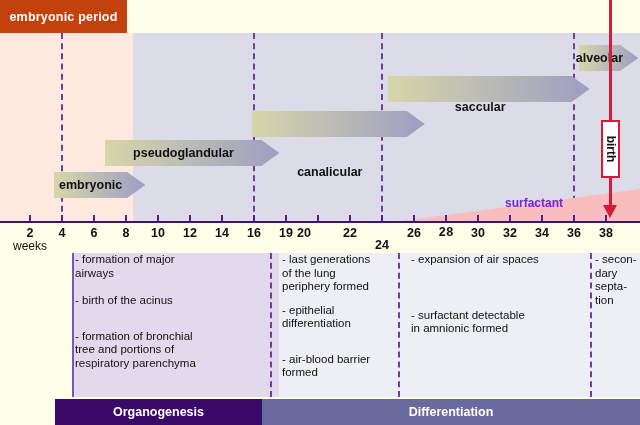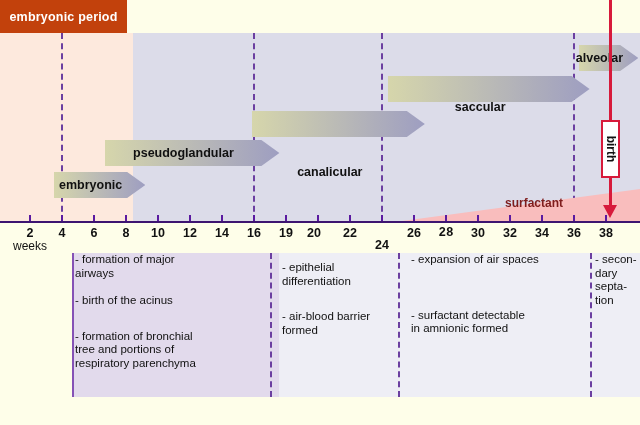--- a/index.html
+++ b/index.html
@@ -18,21 +18,21 @@
   #period-fetal{left:133px;width:507px;background:#a3a3c2;}
 
   
   #plot{position:absolute;left:0;top:33px;width:640px;height:189px;}
   #plot-bg-embryonic{position:absolute;left:0;top:0;width:133px;height:189px;background:#fde9dd;}
   #plot-bg-fetal{position:absolute;left:133px;top:0;width:507px;height:189px;background:#dcdce9;}
 
   
   #surfactant-wedge{position:absolute;left:402px;top:189px;width:238px;height:33px;overflow:hidden;}
   #surfactant-wedge svg{display:block;}
-  #surfactant-label{position:absolute;left:505px;top:196px;font-size:12px;font-weight:bold;color:#7f1d1d;}
+  #surfactant-label{position:absolute;left:505px;top:196px;font-size:12px;font-weight:bold;color:#6d28d9;}
 
   
   .arrow{position:absolute;height:26px;}
   .arrow svg{display:block;}
   .arrow-label{position:absolute;top:0;height:26px;line-height:26px;
                font-size:12.5px;font-weight:bold;color:#111;white-space:nowrap;}
 
   
   .guide{position:absolute;width:0;border-left:2px dashed #6b3fa0;}
 
@@ -173,21 +173,21 @@
       <div class="tick-label" style="left: 158px;">10</div>
       <div class="tick" style="left: 189px;"></div>
       <div class="tick-label" style="left: 190px;">12</div>
       <div class="tick" style="left: 221px;"></div>
       <div class="tick-label" style="left: 222px;">14</div>
       <div class="tick" style="left: 253px;"></div>
       <div class="tick-label" style="left: 254px;">16</div>
       <div class="tick" style="left: 285px;"></div>
       <div class="tick-label" style="left: 286px;">19</div>
       <div class="tick" style="left: 317px;"></div>
-      <div class="tick-label" style="left: 314px;">20</div>
+      <div class="tick-label" style="left: 304px;">20</div>
       <div class="tick" style="left: 349px;"></div>
       <div class="tick-label" style="left: 350px;">22</div>
       <div class="tick" style="left: 381px;"></div>
       <div class="tick-label" style="left: 382px; margin-top: 12px;">24</div>
       <div class="tick" style="left: 413px;"></div>
       <div class="tick-label" style="left: 414px;">26</div>
       <div class="tick" style="left: 445px;"></div>
       <div class="tick-label" style="left: 446px; font-family: Liberation Mono, monospace;">28</div>
       <div class="tick" style="left: 477px;"></div>
       <div class="tick-label" style="left: 478px;">30</div>
@@ -215,20 +215,23 @@
     <div id="notes-cols">
         <div class="note-col" style="left: 58px; width: 200px;">
           <div class="note-item">- formation of major
   airways</div>
           <div class="note-item" style="margin-top: 14px;">- birth of the acinus</div>
           <div class="note-item" style="margin-top: 22px;">- formation  of bronchial
   tree and portions of
   respiratory parenchyma</div>
         </div>
         <div class="note-col" style="left: 265px; width: 122px;">
+          <div class="note-item">- last generations
+  of the lung
+  periphery formed</div>
           <div class="note-item" style="margin-top: 8px;">- epithelial
   differentiation</div>
           <div class="note-item" style="margin-top: 22px;">- air-blood barrier
   formed</div>
         </div>
         <div class="note-col" style="left: 394px; width: 180px;">
           <div class="note-item">- expansion of air spaces</div>
           <div class="note-item" style="margin-top: 42px;">- surfactant detectable
   in amnionic formed</div>
         </div>
@@ -240,14 +243,23 @@
         </div>
       </div>
     <div id="notes-seps">
         <div class="guide" style="left: 253px; top: 0px; height: 144px;"></div>
         <div class="guide" style="left: 381px; top: 0px; height: 144px;"></div>
         <div class="guide" style="left: 573px; top: 0px; height: 144px;"></div>
         <div class="sep" style="left: 55px;"></div>
       </div>
   </div>
 
+  <div id="phasebar">
+    <div id="phase-pad"></div>
+    <div class="phase" id="phase-organogenesis">
+      <span>Organogenesis</span>
+    </div>
+    <div class="phase" id="phase-differentiation">
+      <span>Differentiation</span>
+    </div>
+  </div>
 
 </div>
 
 </body></html>

